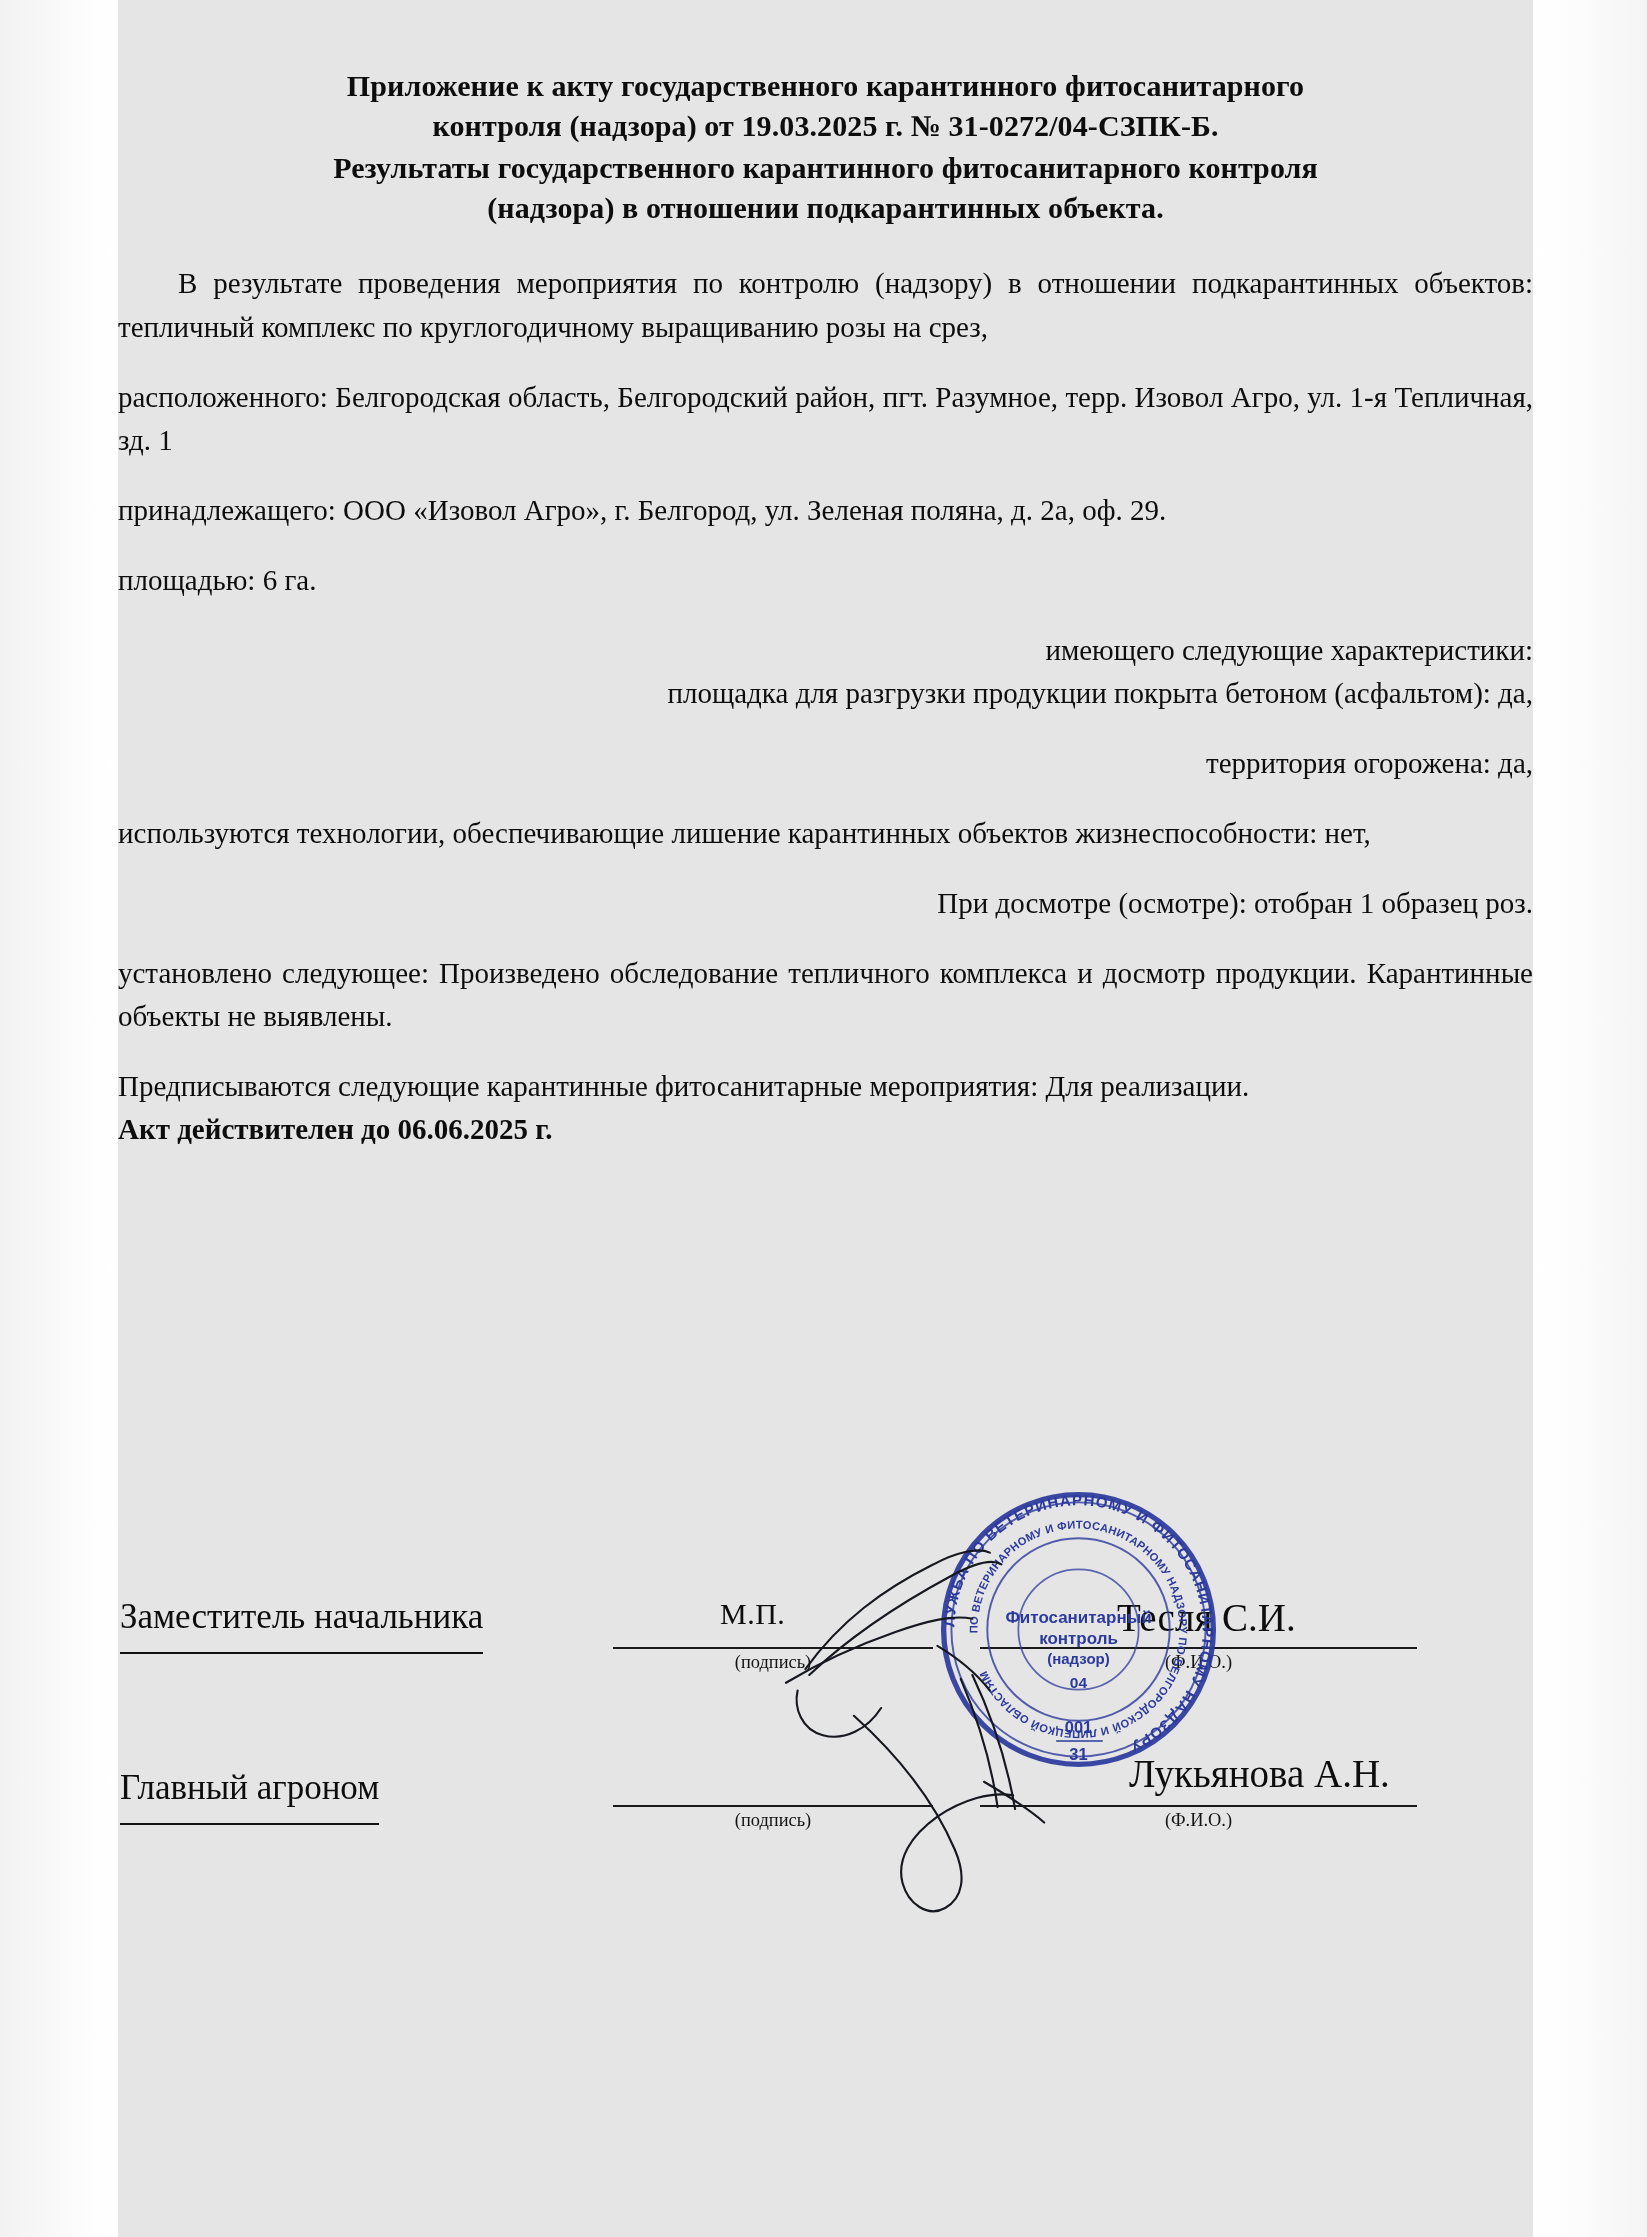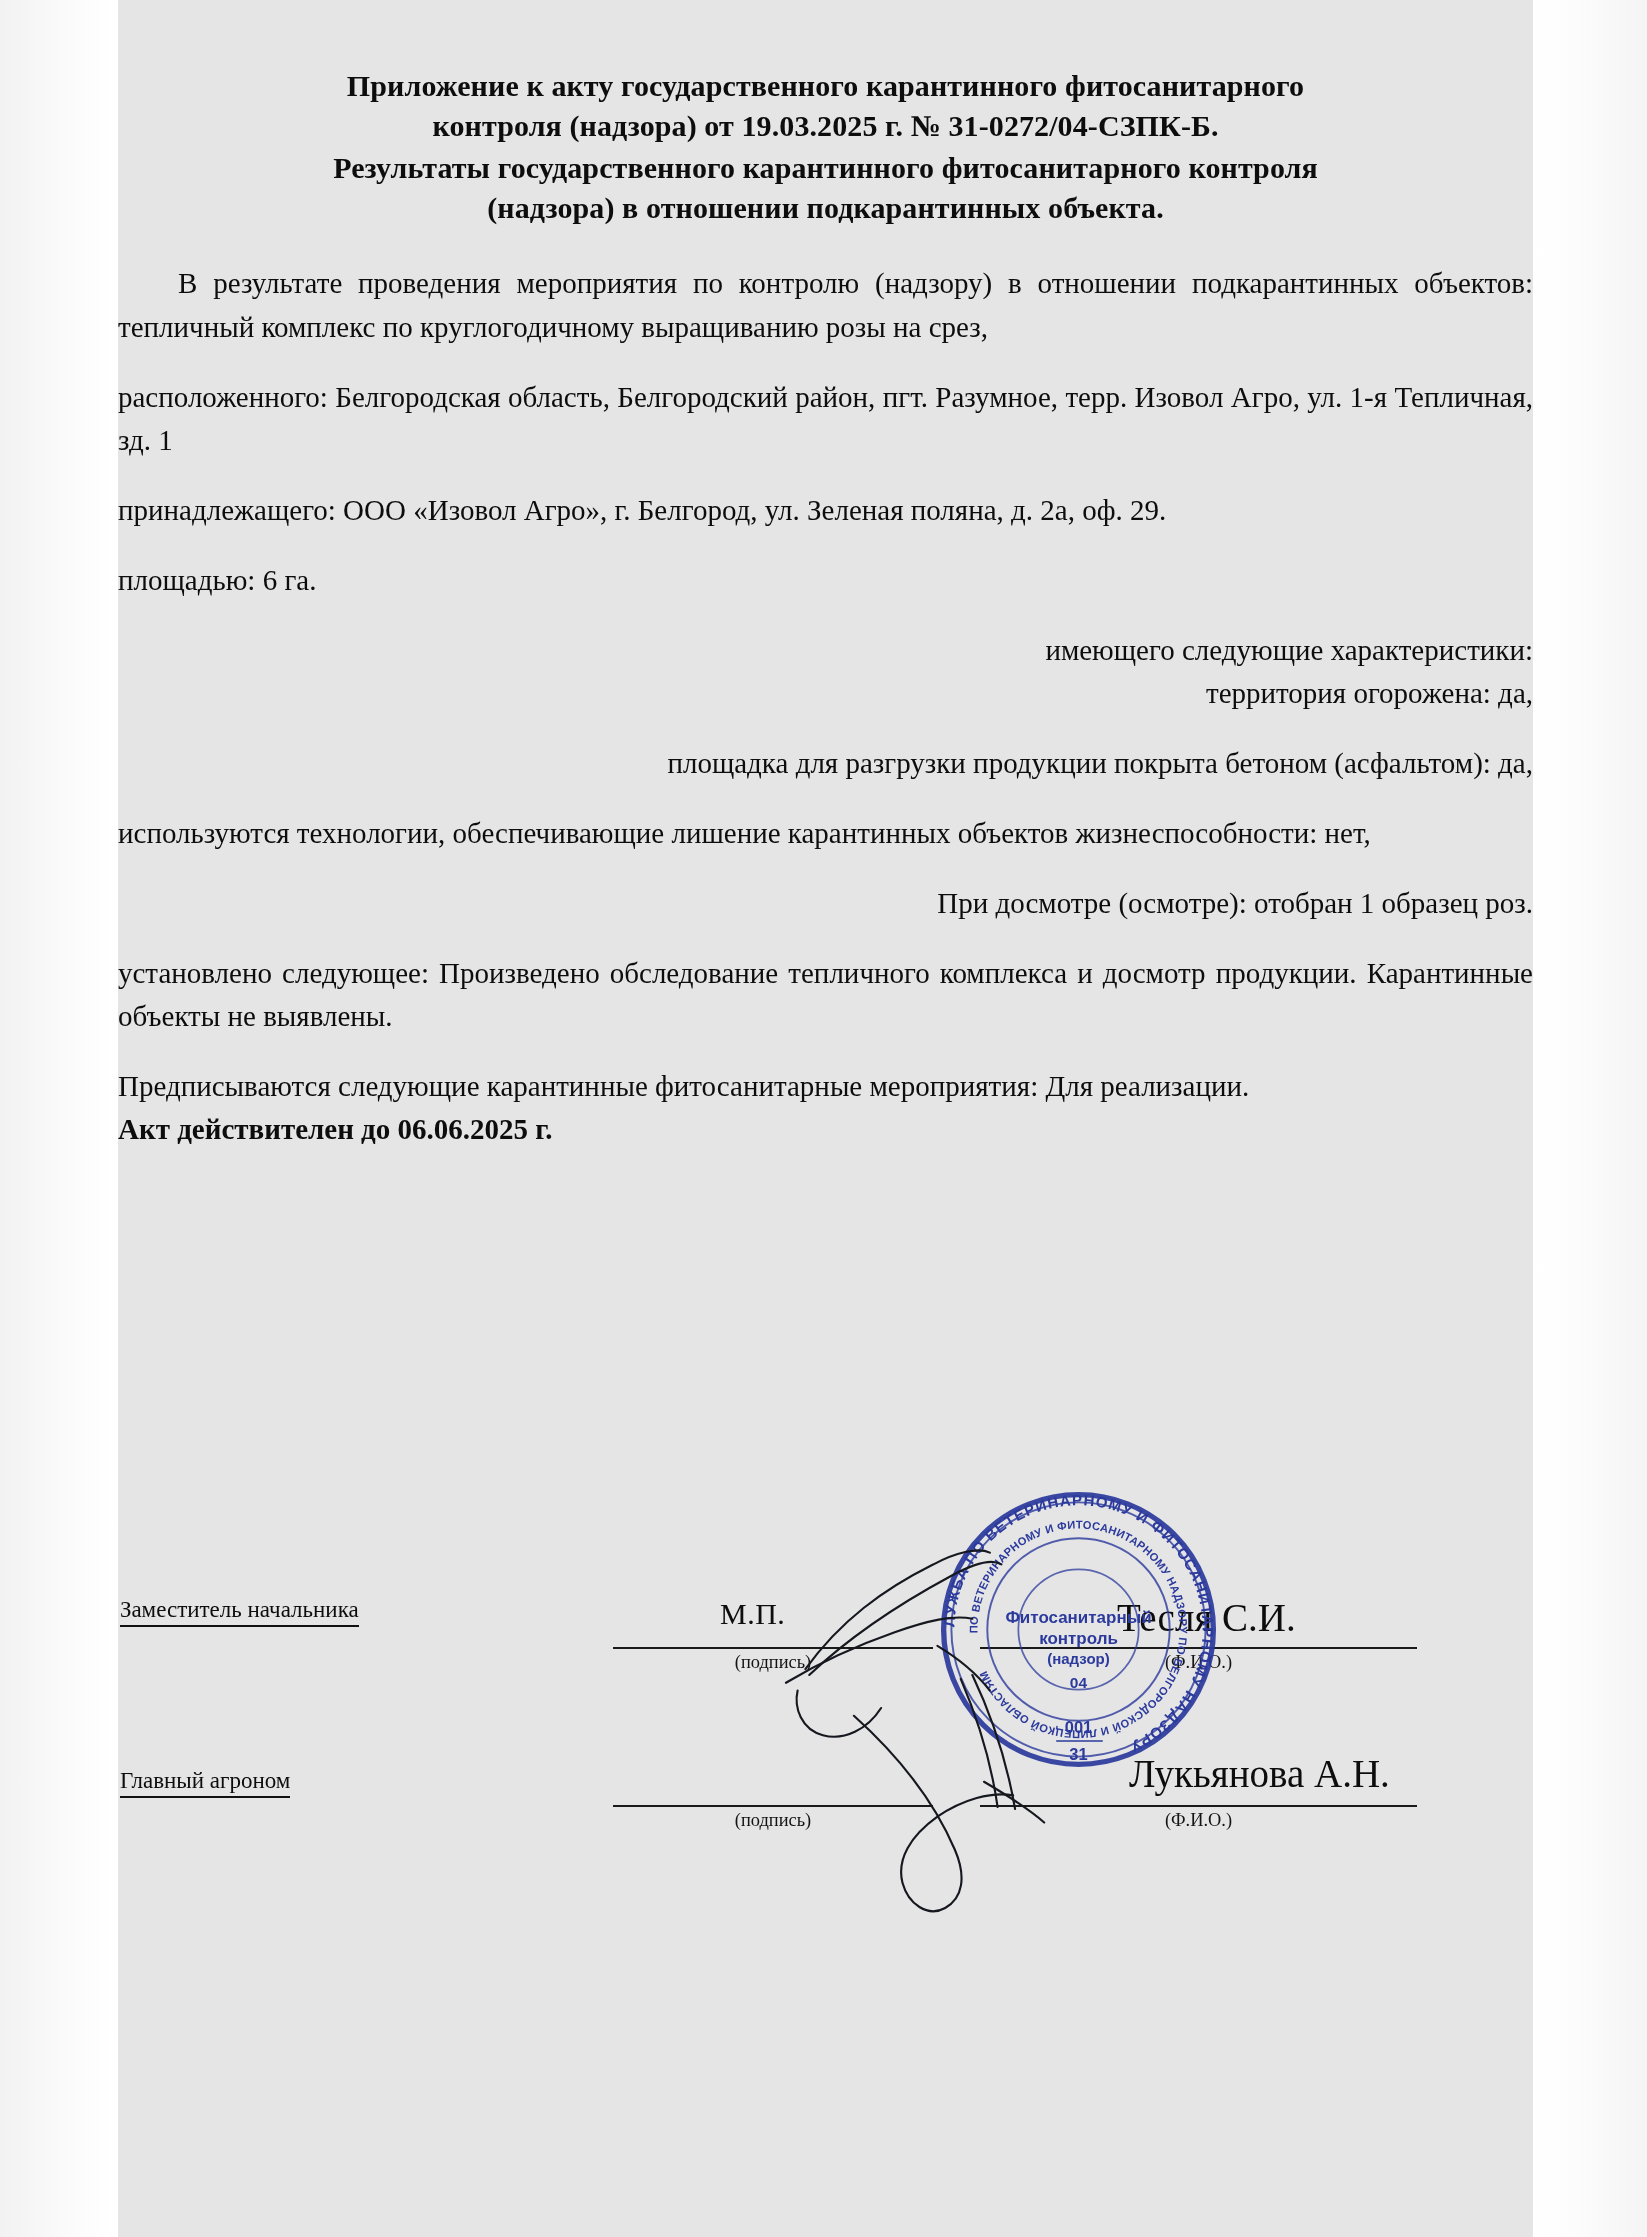--- a/index.html
+++ b/index.html
@@ -85,23 +85,23 @@
     width: 1415px;
   }
   .sig-row {
     position: relative;
     height: 163px;
   }
   .sig-title {
     position: absolute;
     left: 1.9px;
     top: 21.3px;
-    font-size: 23px;
+    font-size: 35px;
     border-bottom: 2.4px solid #111;
-    padding-bottom: 2px;
+    padding-bottom: 15px;
     white-space: nowrap;
   }
   .mp-mark {
     position: absolute;
     left: 602px;
     top: 21.3px;
     font-size: 30px;
     letter-spacing: 0.5px;
   }
   .sig-name {
@@ -178,22 +178,22 @@
       <span class="title-line l3">Результаты государственного карантинного фитосанитарного контроля</span>
       <span class="title-line l4">(надзора) в отношении подкарантинных объекта.</span>
     </div>
 
     <div class="body-block">
       <p class="para first">В результате проведения мероприятия по контролю (надзору) в отношении подкарантинных объектов: тепличный комплекс по круглогодичному выращиванию розы на срез,</p>
       <p class="para">расположенного: Белгородская область, Белгородский район, пгт. Разумное, терр. Изовол Агро, ул. 1-я Тепличная, зд. 1</p>
       <p class="para">принадлежащего: ООО «Изовол Агро», г. Белгород, ул. Зеленая поляна, д. 2а, оф. 29.</p>
       <p class="para">площадью: 6 га.</p>
       <p class="para tight nojust">имеющего следующие характеристики:</p>
+      <p class="para nojust">площадка для разгрузки продукции покрыта бетоном (асфальтом): да,</p>
       <p class="para nojust">территория огорожена: да,</p>
-      <p class="para nojust">площадка для разгрузки продукции покрыта бетоном (асфальтом): да,</p>
       <p class="para">используются технологии, обеспечивающие лишение карантинных объектов жизнеспособности: нет,</p>
       <p class="para nojust">При досмотре (осмотре): отобран 1 образец роз.</p>
       <p class="para">установлено следующее: Произведено обследование тепличного комплекса и досмотр продукции. Карантинные объекты не выявлены.</p>
       <p class="para tight">Предписываются следующие карантинные фитосанитарные мероприятия: Для реализации.</p>
       <p class="bold-line">Акт действителен до 06.06.2025 г.</p>
     </div>
 
     <div class="sig-block">
 
       <div class="sig-row r1">

